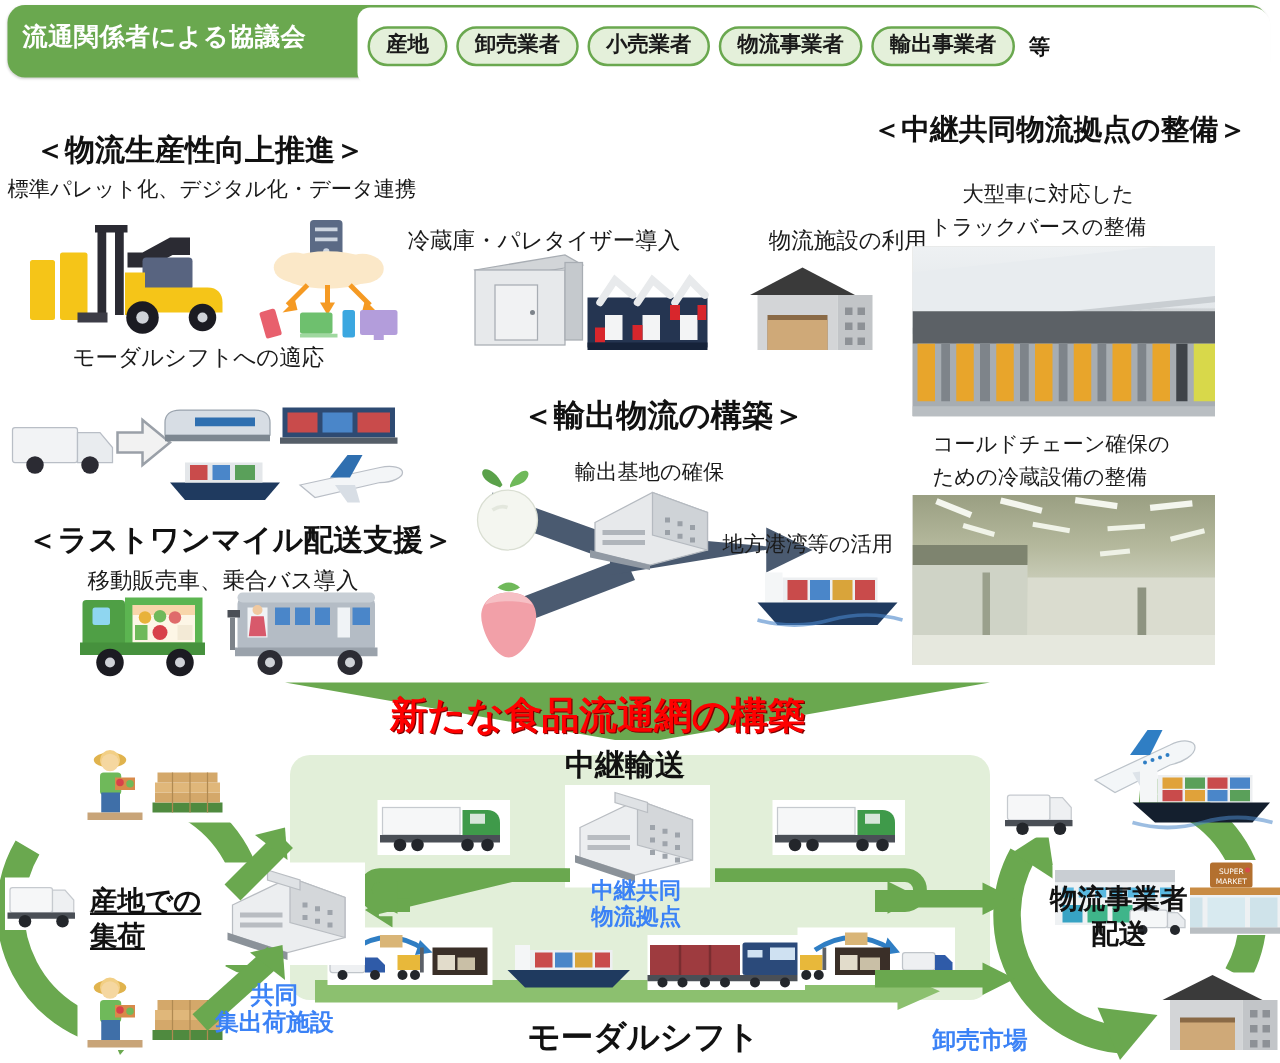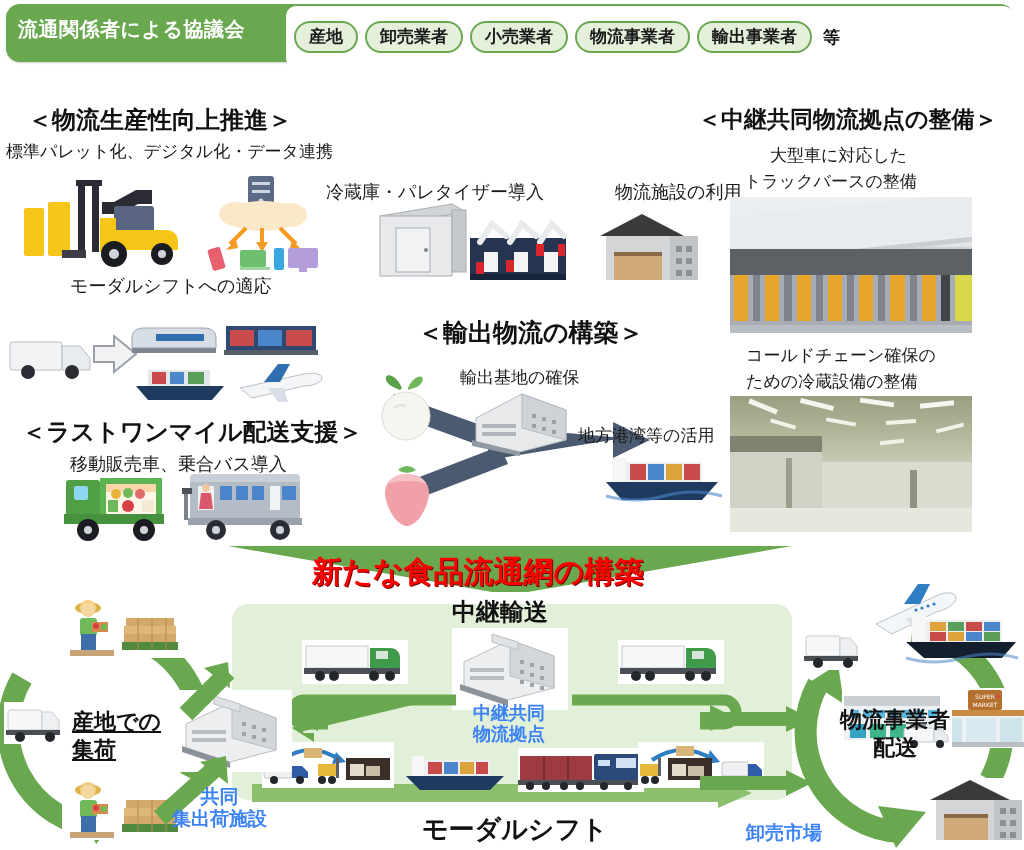--- a/index.html
+++ b/index.html
@@ -108,21 +108,21 @@
     <polygon points="62,82 56,72 68,72" fill="#f59a23"></polygon>
     <polygon points="102,80 92,70 90,78" fill="#f59a23"></polygon>
     <rect x="10" y="78" width="13" height="22" rx="2" fill="#e8606d" transform="rotate(-16 16 89)"></rect>
     <rect x="40" y="80" width="26" height="17" rx="2" fill="#6ec06e"></rect>
     <rect x="40" y="97" width="30" height="3" fill="#9fd89f"></rect>
     <rect x="74" y="78" width="10" height="22" rx="2" fill="#3ba7e0"></rect>
     <rect x="88" y="78" width="30" height="20" rx="2" fill="#b39ddb"></rect>
     <rect x="99" y="98" width="8" height="4" fill="#b39ddb"></rect>
   </svg>
 
-  <div class="abs cap" style="left:70px;top:274px;font-size:18px;text-align:right;">モーダルシフトへの適応</div>
+  <div class="abs cap" style="left:58px;top:274px;font-size:18px;text-align:right;">モーダルシフトへの適応</div>
 
   <svg class="abs" style="left:6px;top:312px;" width="340" height="90" viewBox="0 0 340 90">
 
     <rect x="4" y="30" width="52" height="28" rx="2" fill="#f2f3f5" stroke="#b9bec6"></rect>
     <path d="M56 34 h18 l10 12 v12 h-28 z" fill="#e9ecef" stroke="#b9bec6"></path>
     <circle cx="22" cy="60" r="7" fill="#2b2b33"></circle>
       <circle cx="66" cy="60" r="7" fill="#2b2b33"></circle>
 
     <path d="M88 34 h20 v-10 l22 18 -22 18 v-10 h-20 z" fill="#f2f2f2" stroke="#9aa0a8" stroke-width="2"></path>
 
@@ -283,21 +283,21 @@
     </g>
     <rect x="0" y="20" width="10" height="6" fill="#4a4f56"></rect>
     <rect x="2" y="26" width="4" height="26" fill="#7d838a"></rect>
     <rect x="6" y="50" width="114" height="7" fill="#9aa2ab"></rect>
     <circle cx="34" cy="62" r="10" fill="#2b2b33"></circle>
       <circle cx="34" cy="62" r="4" fill="#cfd2d8"></circle>
     <circle cx="98" cy="62" r="10" fill="#2b2b33"></circle>
       <circle cx="98" cy="62" r="4" fill="#cfd2d8"></circle>
   </svg>
 
-  <div class="abs sec-h" style="left:698px;top:104px;font-size:23px;text-align:center;">＜中継共同物流拠点の整備＞</div>
+  <div class="abs sec-h" style="left:698px;top:88px;font-size:23px;text-align:center;">＜中継共同物流拠点の整備＞</div>
   <div class="abs cap" style="left:770px;top:144px;font-size:17px;">大型車に対応した</div>
   <div class="abs cap" style="left:744px;top:170px;font-size:17px;">トラックバースの整備</div>
 
   <div class="ph" style="left:730px;top:197px;width:242px;height:136px;">
     <div style="position:absolute;inset:0;background:linear-gradient(#eef1f3 0%,#e3e7ea 36%,#cfd3d6 37%,#bcc1c5 100%);"></div>
     <div style="position:absolute;left:-6px;top:8px;width:260px;height:44px;background:#e8ecef;transform:rotate(-6deg);border-bottom:5px solid #c9ced2;"></div>
     <div style="position:absolute;left:0;top:52px;width:242px;height:26px;background:#5c6166;"></div>
     <div style="position:absolute;left:0;top:78px;width:242px;height:58px;background:#a7adb2;"></div>
     <div style="position:absolute;left:0;top:78px;width:242px;height:50px;display:flex;gap:5px;padding-left:4px;">
       <div style="width:16px;height:46px;background:#e8a52b;"></div>

